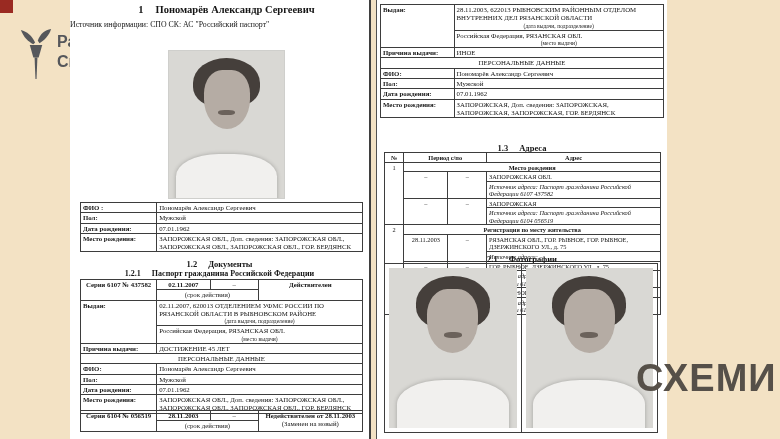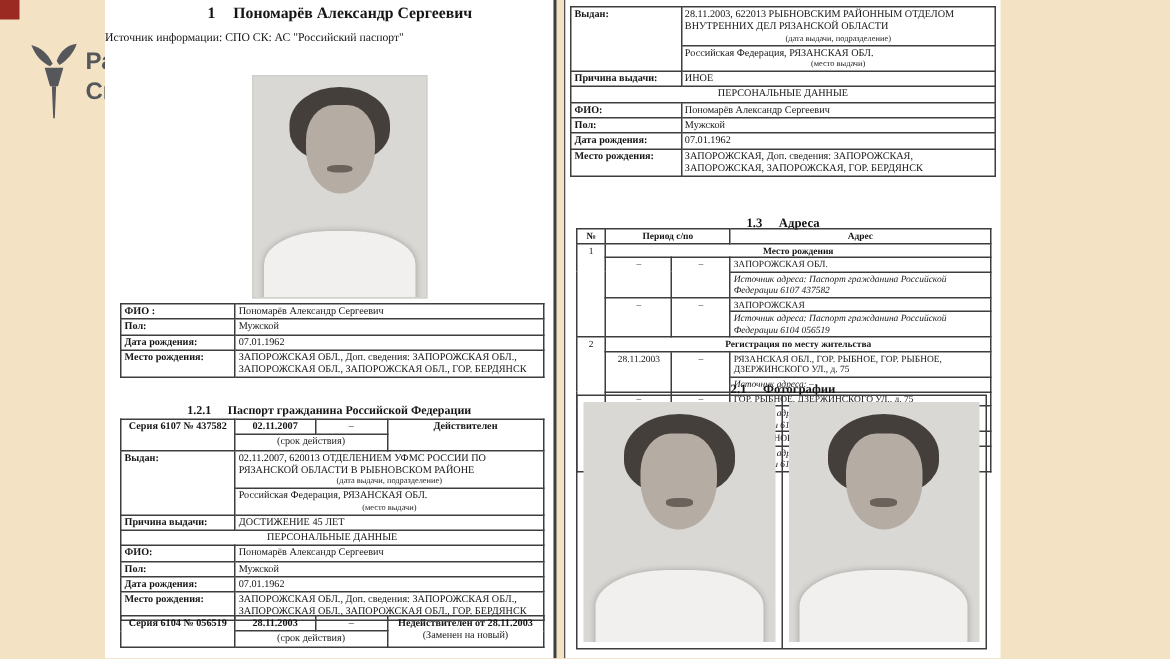--- a/index.html
+++ b/index.html
@@ -114,20 +114,23 @@
             <td class="lbl">Дата рождения:</td>
             <td>07.01.1962</td>
           </tr>
       <tr>
             <td class="lbl">Место рождения:</td>
             <td>ЗАПОРОЖСКАЯ ОБЛ., Доп. сведения: ЗАПОРОЖСКАЯ ОБЛ., ЗАПОРОЖСКАЯ ОБЛ., ЗАПОРОЖСКАЯ ОБЛ., ГОР. БЕРДЯНСК</td>
           </tr>
     </tbody>
       </table>
 
+    <div class="sec" style="top:259px">
+      <span class="num">1.2</span><span>Документы</span>
+    </div>
     <div class="sec" style="top:269px;font-size:8px">
       <span class="num">1.2.1</span><span>Паспорт гражданина Российской Федерации</span>
     </div>
 
     <table class="tbl" style="left:10px;top:279px;width:283px">
       <colgroup>
           <col style="width:27%">
           <col style="width:19%">
           <col style="width:17%">
           <col style="width:37%">
@@ -342,15 +345,16 @@
           <div class="hair"></div>
           <div class="face"></div>
           <div class="stache"></div>
           <div class="torso"></div>
         </div>
       </div>
     </div>
   </div>
 
   <div id="schemes">
+    <div id="schemes-title">СХЕМИ</div>
   </div>
 
 </div>
 
 </body></html>

